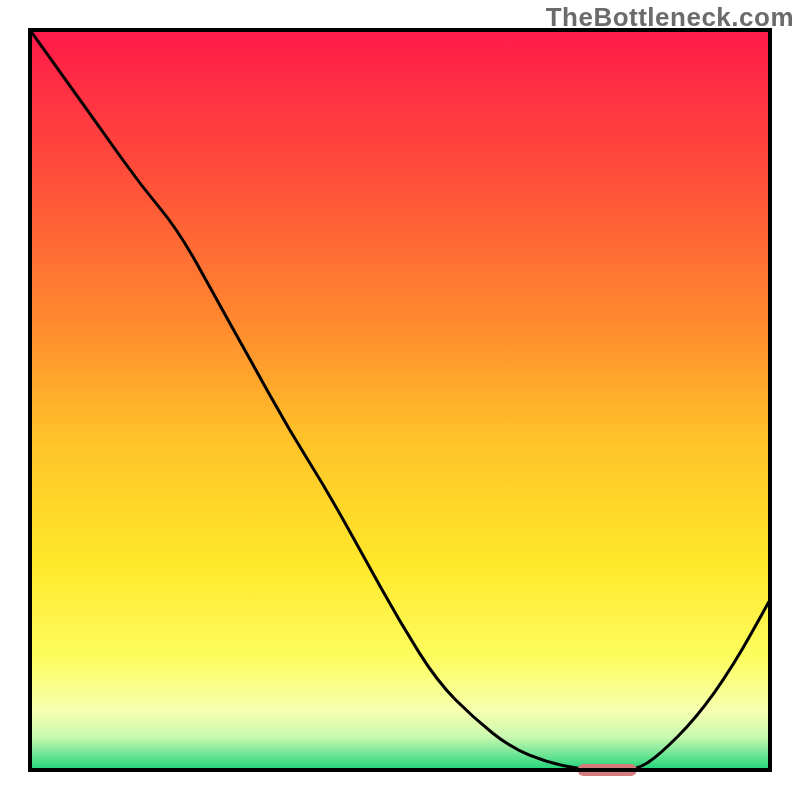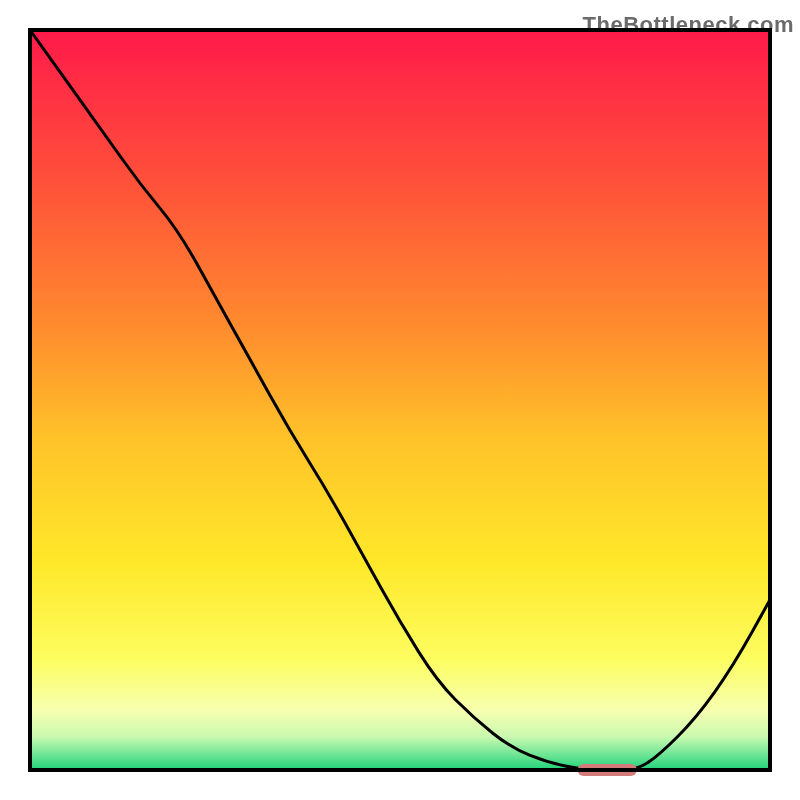--- a/index.html
+++ b/index.html
@@ -10,23 +10,23 @@
     background: #ffffff;
     font-family: Arial, Helvetica, sans-serif;
   }
   .container {
     position: relative;
     width: 800px;
     height: 800px;
   }
   .attribution {
     position: absolute;
-    top: 12px;
+    top: 2px;
     right: 6px;
-    font-size: 22px;
+    font-size: 26px;
     font-weight: bold;
     color: #6b6b6b;
     letter-spacing: 0.5px;
   }
   svg.chart {
     position: absolute;
     left: 0;
     top: 0;
   }
 </style>

